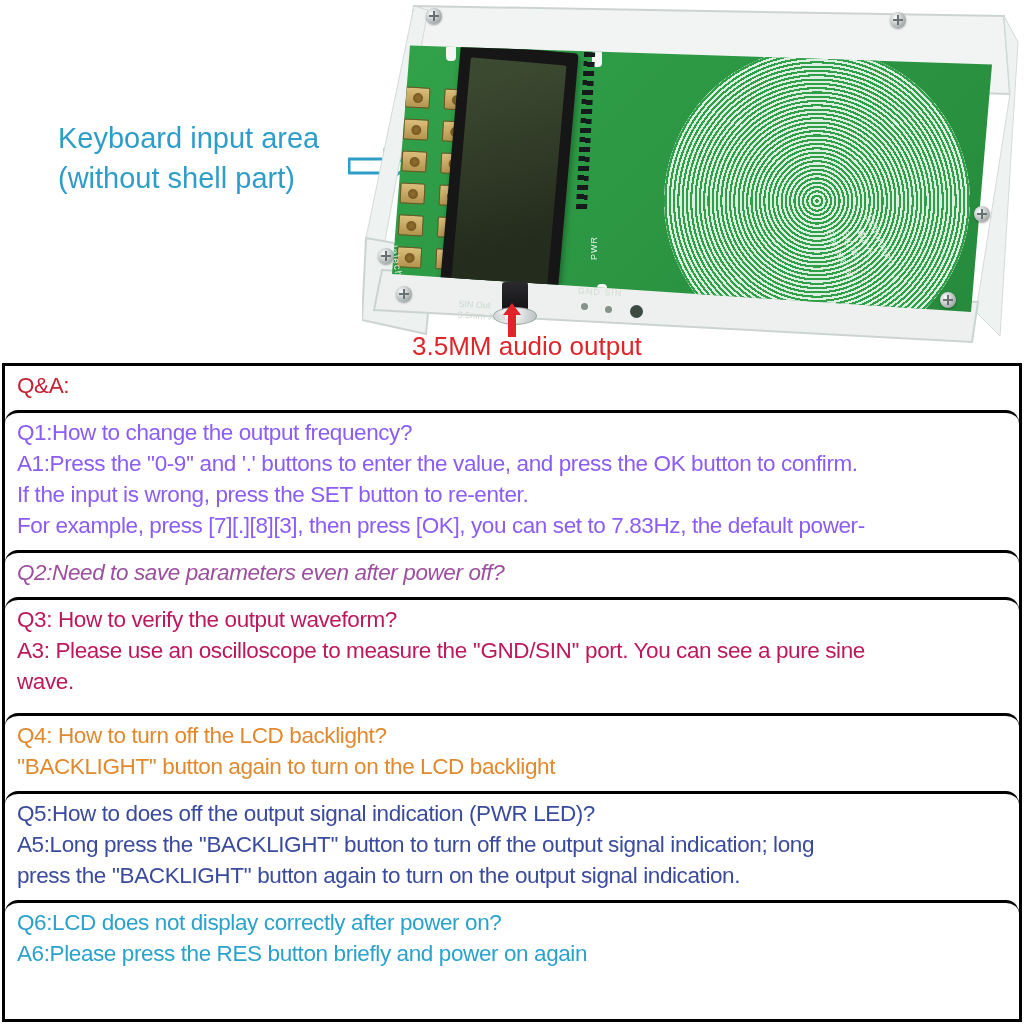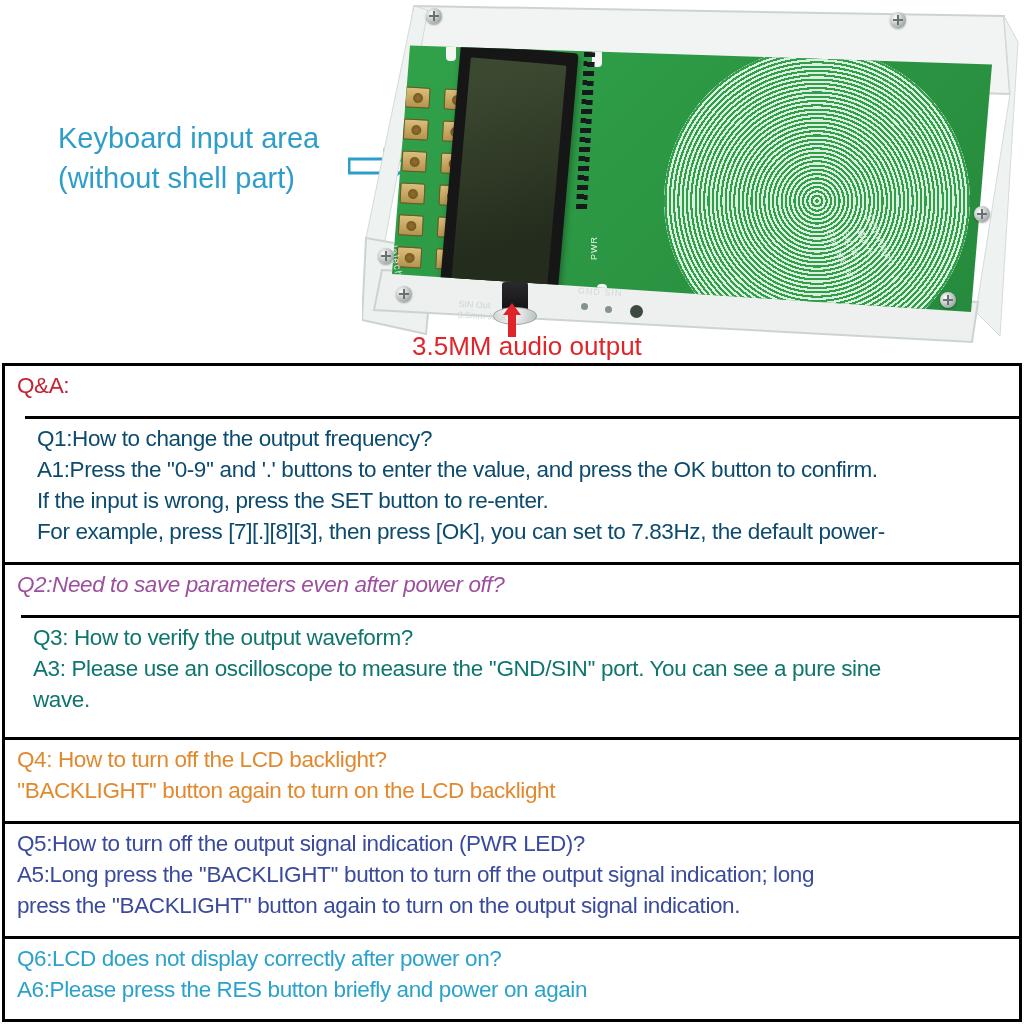--- a/index.html
+++ b/index.html
@@ -72,21 +72,21 @@
   .screw::before { content:""; position:absolute; left:3px; top:7px; width:10px; height:2px;
                    background:#68716f; }
 
   .arrow-red { position:absolute; left:503px; top:303px; z-index:7; }
   .audio-label { position:absolute; left:412px; top:331px; z-index:7;
                  font-size:26px; line-height:30px; color:#e0252a; }
 
   
   .qa-table { position:absolute; left:2px; top:363px; width:1020px; height:659px;
               border:3px solid #000; background:#fff; display:flex; flex-direction:column; }
-  .qa-row { border-top:3px solid #000; padding:4px 10px 15px 12px; overflow:hidden; flex:0 0 auto; }
+  .qa-row { border-top:3px solid #000; padding:4px 10px 9px 12px; overflow:hidden; flex:0 0 auto;border-radius:13px; }
   .qa-row:first-child { border-top:none; }
   .qa-line { font-size:22.5px; line-height:31px; letter-spacing:-0.4px; white-space:pre; }
 </style>
 </head>
 <body>
 
 <div class="stage">
 
   <div class="photo">
 
@@ -177,40 +177,40 @@
       <polygon points="9,0 18,12 13,12 13,34 5,34 5,12 0,12" fill="#e0252a"></polygon>
     </svg>
 
     <div class="audio-label">3.5MM audio output</div>
   </div>
 
   <div class="qa-table">
       <div class="qa-row" style="color: rgb(195, 35, 52);">
         <div class="qa-line">Q&amp;A:</div>
       </div>
-      <div class="qa-row" style="color: #0c4a6e; margin-left: 20px;">
+      <div class="qa-row" style="color: #8b5cf6;">
         <div class="qa-line">Q1:How to change the output frequency?</div>
         <div class="qa-line">A1:Press the ''0-9'' and '.' buttons to enter the value, and press the OK button to confirm.</div>
         <div class="qa-line">If the input is wrong, press the SET button to re-enter.</div>
         <div class="qa-line">For example, press [7][.][8][3], then press [OK], you can set to 7.83Hz, the default power-</div>
       </div>
       <div class="qa-row" style="color: rgb(156, 79, 158); font-style: italic;">
         <div class="qa-line">Q2:Need to save parameters even after power off?</div>
       </div>
-      <div class="qa-row" style="color: #0f766e; margin-left: 16px;">
+      <div class="qa-row" style="color: #be185d;">
         <div class="qa-line">Q3: How to verify the output waveform?</div>
         <div class="qa-line">A3: Please use an oscilloscope to measure the ''GND/SIN'' port. You can see a pure sine</div>
         <div class="qa-line">wave.</div>
       </div>
       <div class="qa-row" style="color: rgb(225, 137, 46); margin-top: 7px;">
         <div class="qa-line">Q4: How to turn off the LCD backlight?</div>
         <div class="qa-line">''BACKLIGHT'' button again to turn on the LCD backlight</div>
       </div>
       <div class="qa-row" style="color: rgb(58, 74, 157);">
-        <div class="qa-line">Q5:How to turn off the output signal indication (PWR LED)?</div>
+        <div class="qa-line">Q5:How to does off the output signal indication (PWR LED)?</div>
         <div class="qa-line">A5:Long press the ''BACKLIGHT'' button to turn off the output signal indication; long</div>
         <div class="qa-line">press the ''BACKLIGHT'' button again to turn on the output signal indication.</div>
       </div>
       <div class="qa-row" style="color: rgb(42, 162, 203);">
         <div class="qa-line">Q6:LCD does not display correctly after power on?</div>
         <div class="qa-line">A6:Please press the RES button briefly and power on again</div>
       </div>
     </div>
 
 </div>

